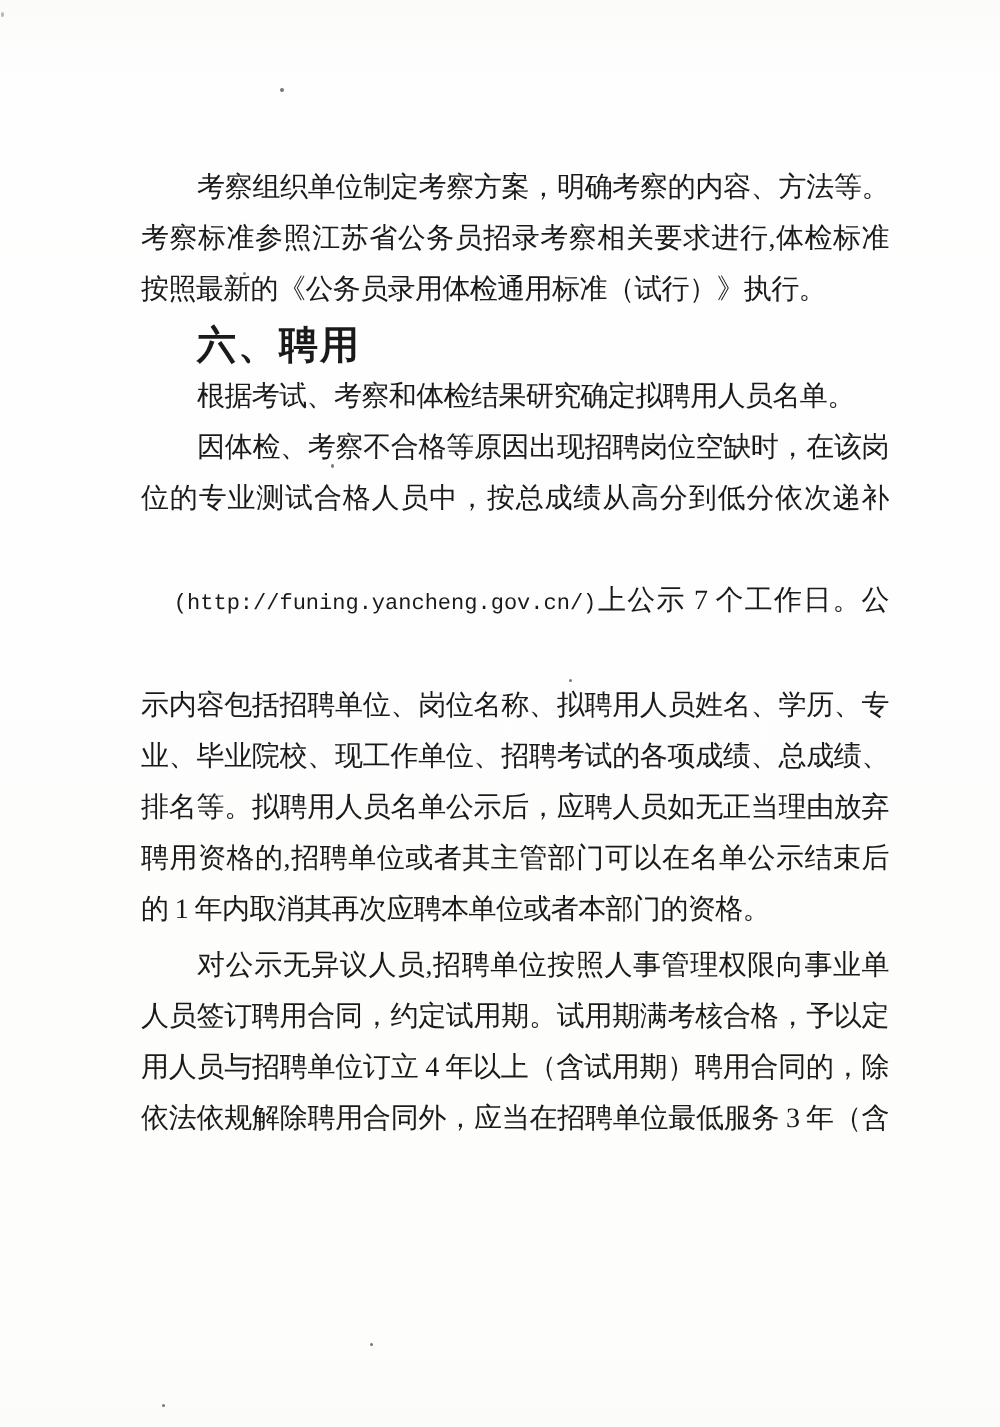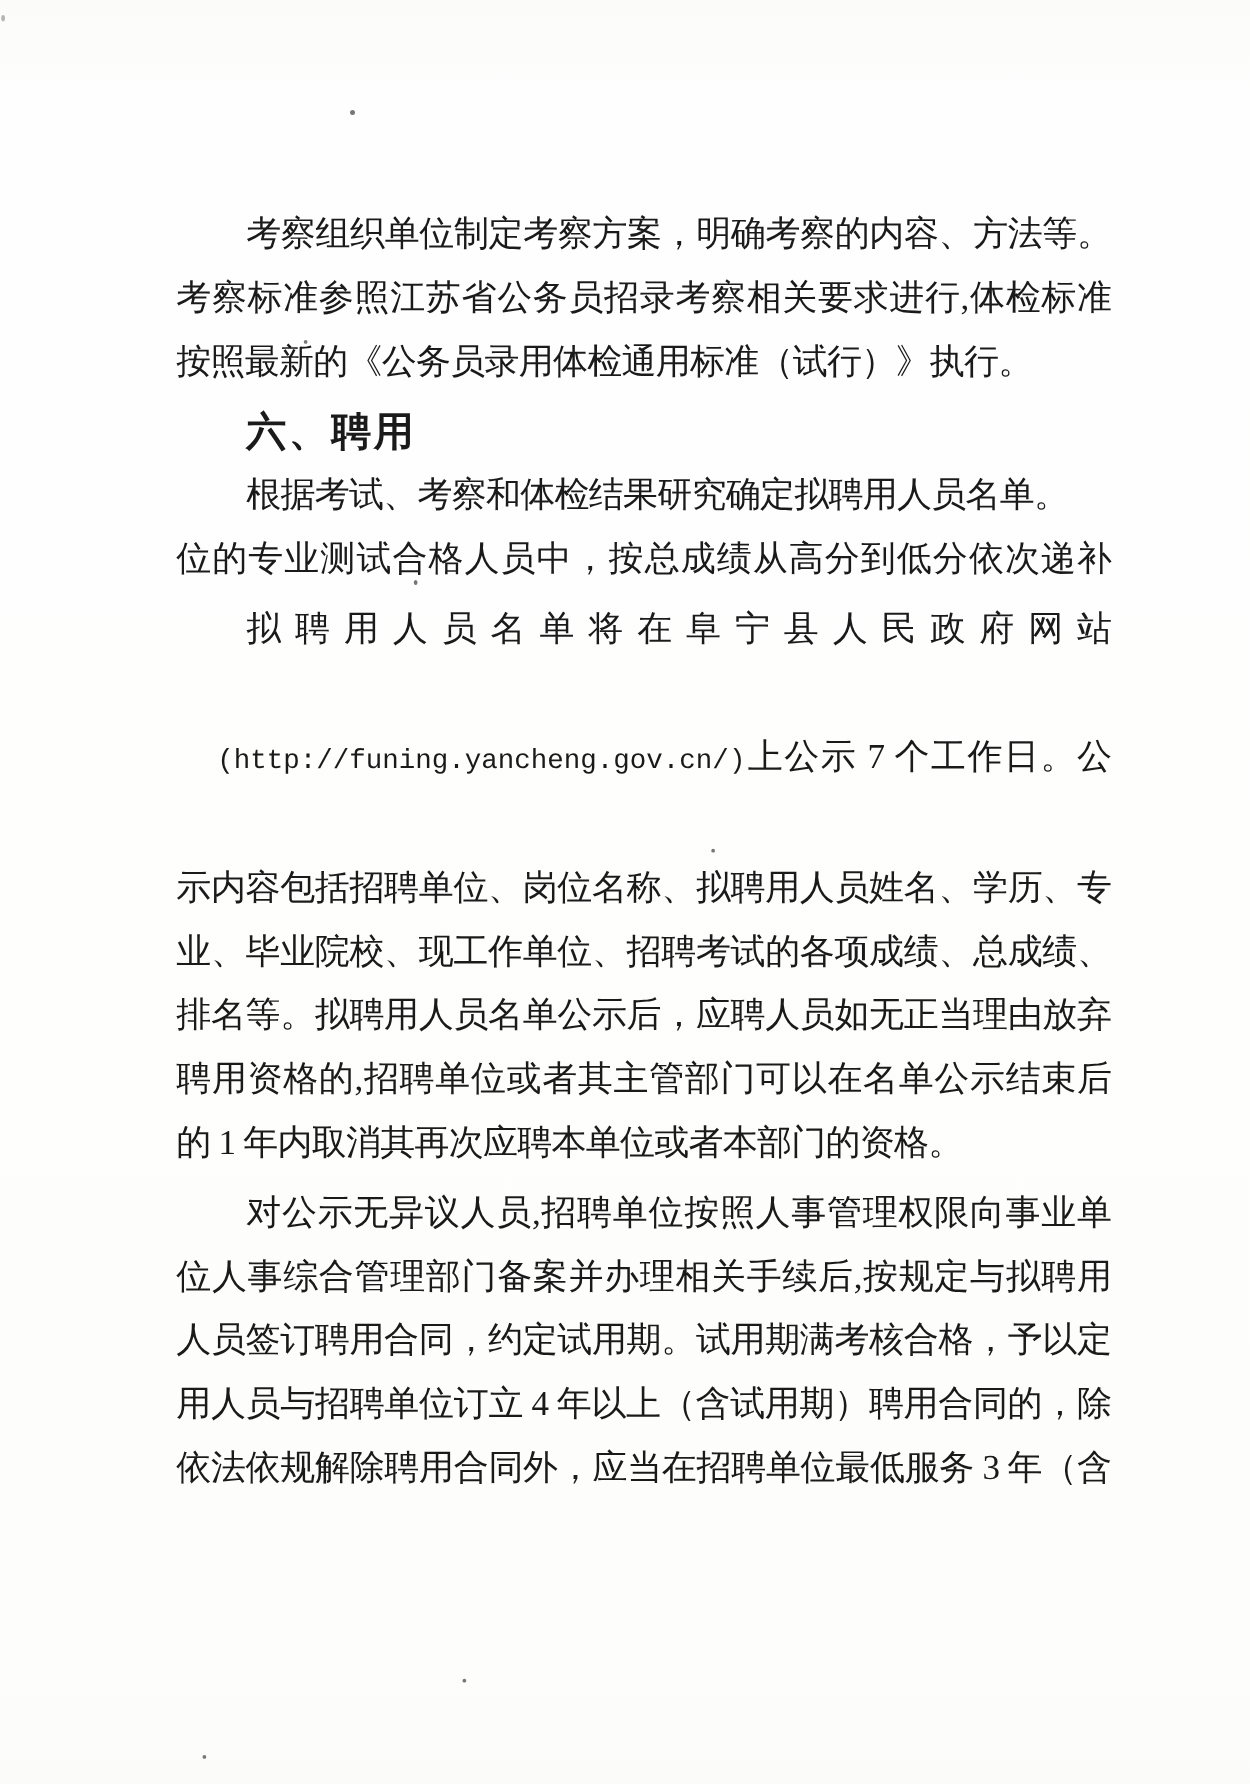--- a/index.html
+++ b/index.html
@@ -46,21 +46,21 @@
     padding-left: 56px;
   }
   
   .sp {
     margin-top: 5px;
   }
   
   .head {
     font-family: "Liberation Sans", "DejaVu Sans", sans-serif;
     font-weight: 700;
-    font-size: 32px;
+    font-size: 39px;
     letter-spacing: 2px;
   }
   
   .mono {
     font-family: "Liberation Mono", "DejaVu Sans Mono", monospace;
     font-size: 22px;
     letter-spacing: 0px;
   }
   
   .speck {
@@ -77,36 +77,35 @@
 
 <div class="text-column">
 
   <div class="line ind j">考察组织单位制定考察方案，明确考察的内容、方法等。</div>
   <div class="line j">考察标准参照江苏省公务员招录考察相关要求进行,体检标准</div>
   <div class="line">按照最新的《公务员录用体检通用标准（试行）》执行。</div>
 
   <div class="line ind head sp">六、聘用</div>
 
   <div class="line ind">根据考试、考察和体检结果研究确定拟聘用人员名单。</div>
+  <div class="line ind j">因体检、考察不合格等原因出现招聘岗位空缺时，在该岗</div>
   <div class="line j">位的专业测试合格人员中，按总成绩从高分到低分依次递补</div>
 
-  <div class="line ind j sp">拟聘用人员名单将在阜宁县人民政府网站</div>
 
   <div class="line j">
     <span class="mono">(</span><span class="mono">http://funing.yancheng.gov.cn/</span><span class="mono">)</span><span>上公示 7 个工作日。公</span>
   </div>
 
   <div class="line j">示内容包括招聘单位、岗位名称、拟聘用人员姓名、学历、专</div>
   <div class="line j">业、毕业院校、现工作单位、招聘考试的各项成绩、总成绩、</div>
   <div class="line j">排名等。拟聘用人员名单公示后，应聘人员如无正当理由放弃</div>
   <div class="line j">聘用资格的,招聘单位或者其主管部门可以在名单公示结束后</div>
   <div class="line">的 1 年内取消其再次应聘本单位或者本部门的资格。</div>
 
   <div class="line ind j sp">对公示无异议人员,招聘单位按照人事管理权限向事业单</div>
-  <div class="line j">位人事综合管理部门备案并办理相关手续后,按规定与拟聘用</div>
   <div class="line j">人员签订聘用合同，约定试用期。试用期满考核合格，予以定</div>
   <div class="line j">用人员与招聘单位订立 4 年以上（含试用期）聘用合同的，除</div>
   <div class="line j">依法依规解除聘用合同外，应当在招聘单位最低服务 3 年（含</div>
 
 </div>
 
 <div class="speck" style="left:280px; top:88px;  width:4px; height:4px;"></div>
 <div class="speck" style="left:243px; top:272px; width:3px; height:3px;"></div>
 <div class="speck" style="left:331px; top:464px; width:3px; height:4px;"></div>
 <div class="speck" style="left:569px; top:679px; width:3px; height:3px;"></div>

